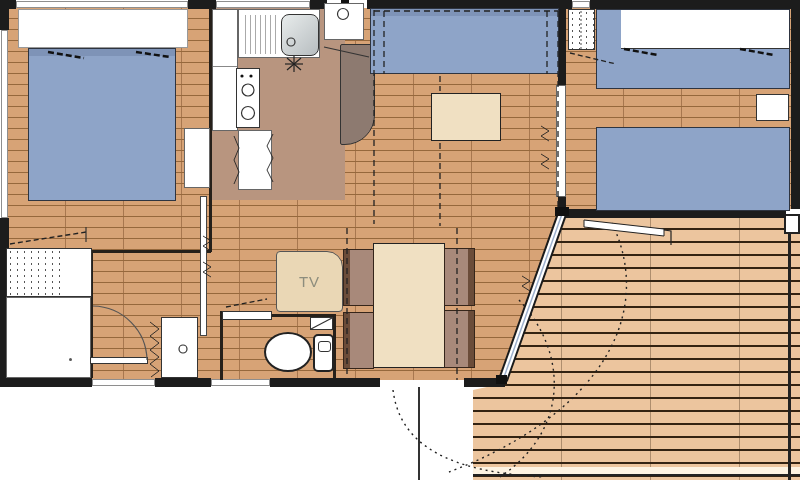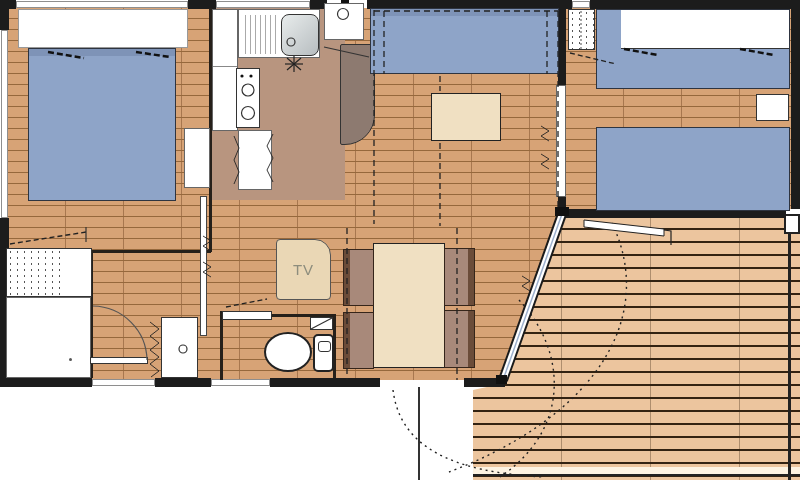--- a/index.html
+++ b/index.html
@@ -109,21 +109,21 @@
               border:1px solid #333;border-radius:2px 2px 30px 2px;"></div>
   <div class="abs whitebox" style="left:200px;top:196px;width:7px;height:140px;border-color:#444;"></div>
 
   <div class="abs" style="left:222px;top:311px;width:50px;height:9px;background:#fff;border:1px solid #333;"></div>
   <div class="abs" style="left:310px;top:317px;width:23px;height:13px;background:#fff;border:1px solid #333;"></div>
   <div class="abs" style="left:264px;top:332px;width:48px;height:40px;background:#fff;border:2px solid #222;border-radius:50%;"></div>
   <div class="abs" style="left:313px;top:334px;width:21px;height:38px;background:#fff;border:2px solid #222;border-radius:5px;">
     <div style="position:absolute;left:3px;top:5px;width:11px;height:9px;border:1px solid #333;border-radius:3px;"></div>
   </div>
 
-  <div class="abs tvbox" style="left:276px;top:239px;width:55px;height:61px;">
+  <div class="abs tvbox" style="left:276px;top:251px;width:67px;height:61px;">
     <span class="tvtext">TV</span>
   </div>
   <div class="abs blue" style="left:370px;top:8px;width:189px;height:66px;">
     <div style="position:absolute;left:0;top:0;right:0;height:7px;background:var(--bed-dark);"></div>
   </div>
   <div class="abs beige" style="left:431px;top:93px;width:70px;height:48px;"></div>
   <div class="abs beige" style="left:373px;top:243px;width:72px;height:125px;"></div>
   <div class="abs chair" style="left:343px;top:249px;width:31px;height:57px;">
     <div class="chair-back" style="left:0;"></div>
     </div>

